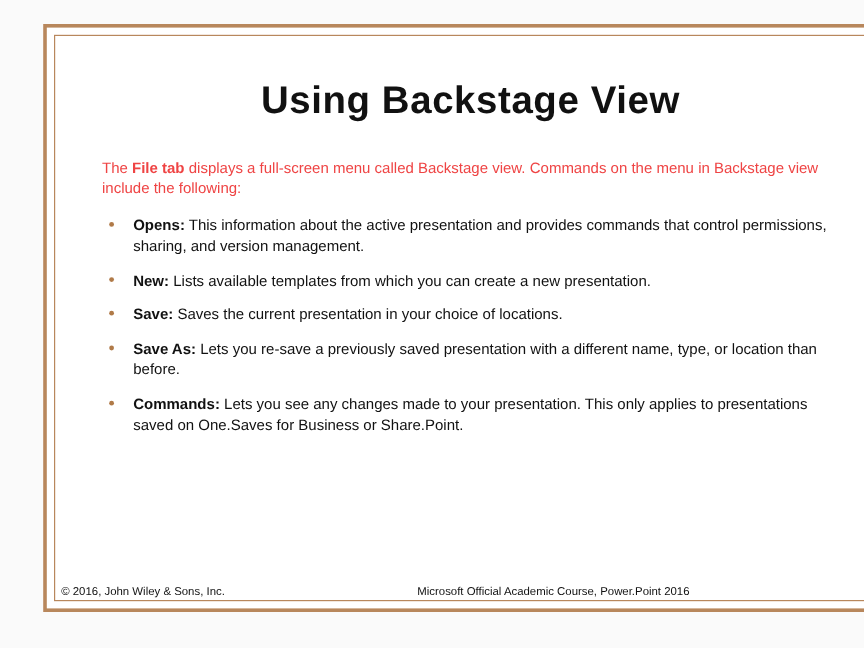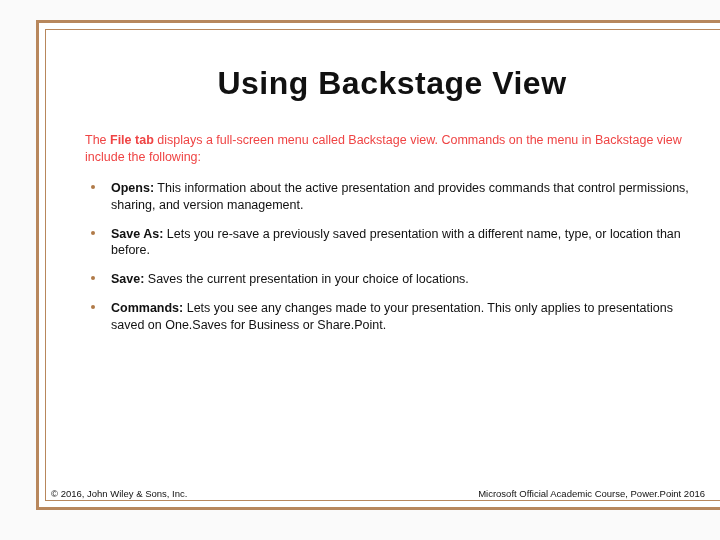--- a/index.html
+++ b/index.html
@@ -75,45 +75,49 @@
     left: 0;
     right: 0;
     bottom: 8px;
     font-size: 9.5px;
     color: #111;
     display: flex;
     width: 100%;
     padding: 0 12px;
   }
   .footer .left { flex: 0 0 auto; text-align: right; }
-  .footer .center { flex: 1 1 auto; text-align: right; padding-left: 30px; }
+  .footer .center { flex: 1 1 auto; text-align: center; padding-left: 30px; }
   .footer .right { flex: 0 0 auto; text-align: right; min-width: 28px; }
 </style>
 </head>
 <body>
 
 <div class="slide">
   <h1 class="title">Using Backstage View</h1>
 
   <p class="intro">
     <span>The </span><span class="file-tab">File tab</span><span> displays a full-screen menu called Backstage view. Commands on the menu in Backstage view include the following:</span>
   </p>
 
   <ul class="bullets">
     <li>
       <span class="dot"></span>
       <span class="label">Opens:</span><span> This information about the active presentation and provides commands that control permissions, sharing, and version management.</span>
     </li>
     <li>
       <span class="dot"></span>
-      <span class="label">Save As:</span><span> Lets you re-save a previously saved presentation with a different name, type, or location than before.</span>
+      <span class="label">New:</span><span> Lists available templates from which you can create a new presentation.</span>
     </li>
     <li>
       <span class="dot"></span>
       <span class="label">Save:</span><span> Saves the current presentation in your choice of locations.</span>
+    </li>
+    <li>
+      <span class="dot"></span>
+      <span class="label">Save As:</span><span> Lets you re-save a previously saved presentation with a different name, type, or location than before.</span>
     </li>
     <li>
       <span class="dot"></span>
       <span class="label">Commands:</span><span> Lets you see any changes made to your presentation. This only applies to presentations saved on One.Saves for Business or Share.Point.</span>
     </li>
   </ul>
 
   <div class="footer">
     <span class="left">© 2016, John Wiley &amp; Sons, Inc.</span>
     <span class="center">Microsoft Official Academic Course, Power.Point 2016</span>

